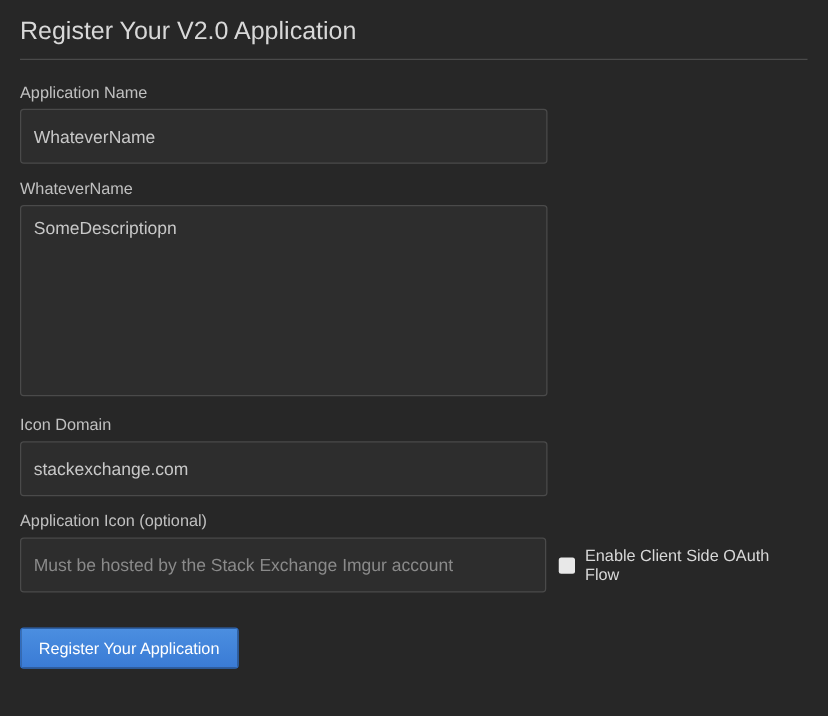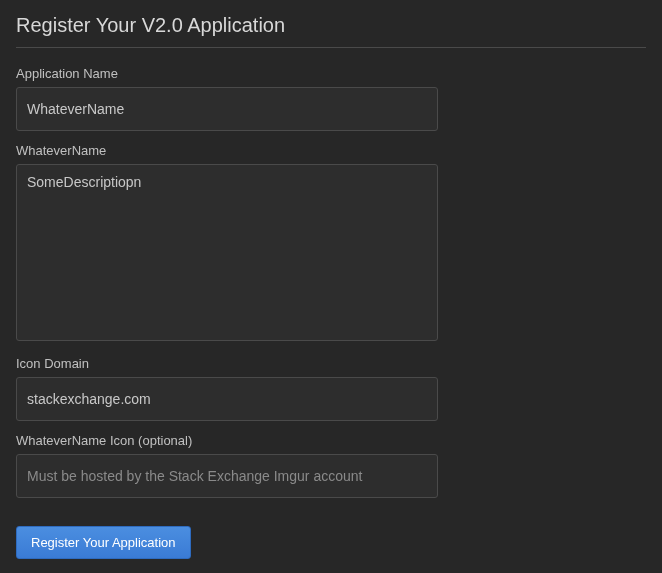--- a/index.html
+++ b/index.html
@@ -42,21 +42,21 @@
       border-radius: 3px;
       color: #c8c8c8;
       font-size: 14px;
       padding: 8px 10px;
       font-family: inherit;
     }
     .text-input {
       height: 44px;
     }
     .textarea-input {
-      height: 177px;
+      height: 153px;
       resize: none;
       line-height: 1.3;
       padding-top: 8px;
     }
     .text-input::placeholder, .textarea-input::placeholder {
       color: #8a8a8a;
     }
     .icon-row {
       display: flex;
       align-items: center;
@@ -112,22 +112,26 @@
 
 <div class="form-group">
   <label class="form-label">Icon Domain</label>
   <input type="text" class="text-input" value="stackexchange.com" style="">
 </div>
 
 <div class="form-group">
 </div>
 
 <div class="form-group">
-  <label class="form-label">WhateverName Icon (optional)</label>
+  <label class="form-label">Application Icon (optional)</label>
   <div class="icon-row">
     <input type="text" class="text-input" placeholder="Must be hosted by the Stack Exchange Imgur account" style="">
+    <div class="checkbox-wrap">
+      <input type="checkbox" style="">
+      <span class="checkbox-label">Enable Client Side OAuth Flow</span>
+    </div>
   </div>
 </div>
 
 <button class="submit-btn">Register Your Application</button>
 
 
 
 
 </body></html>

